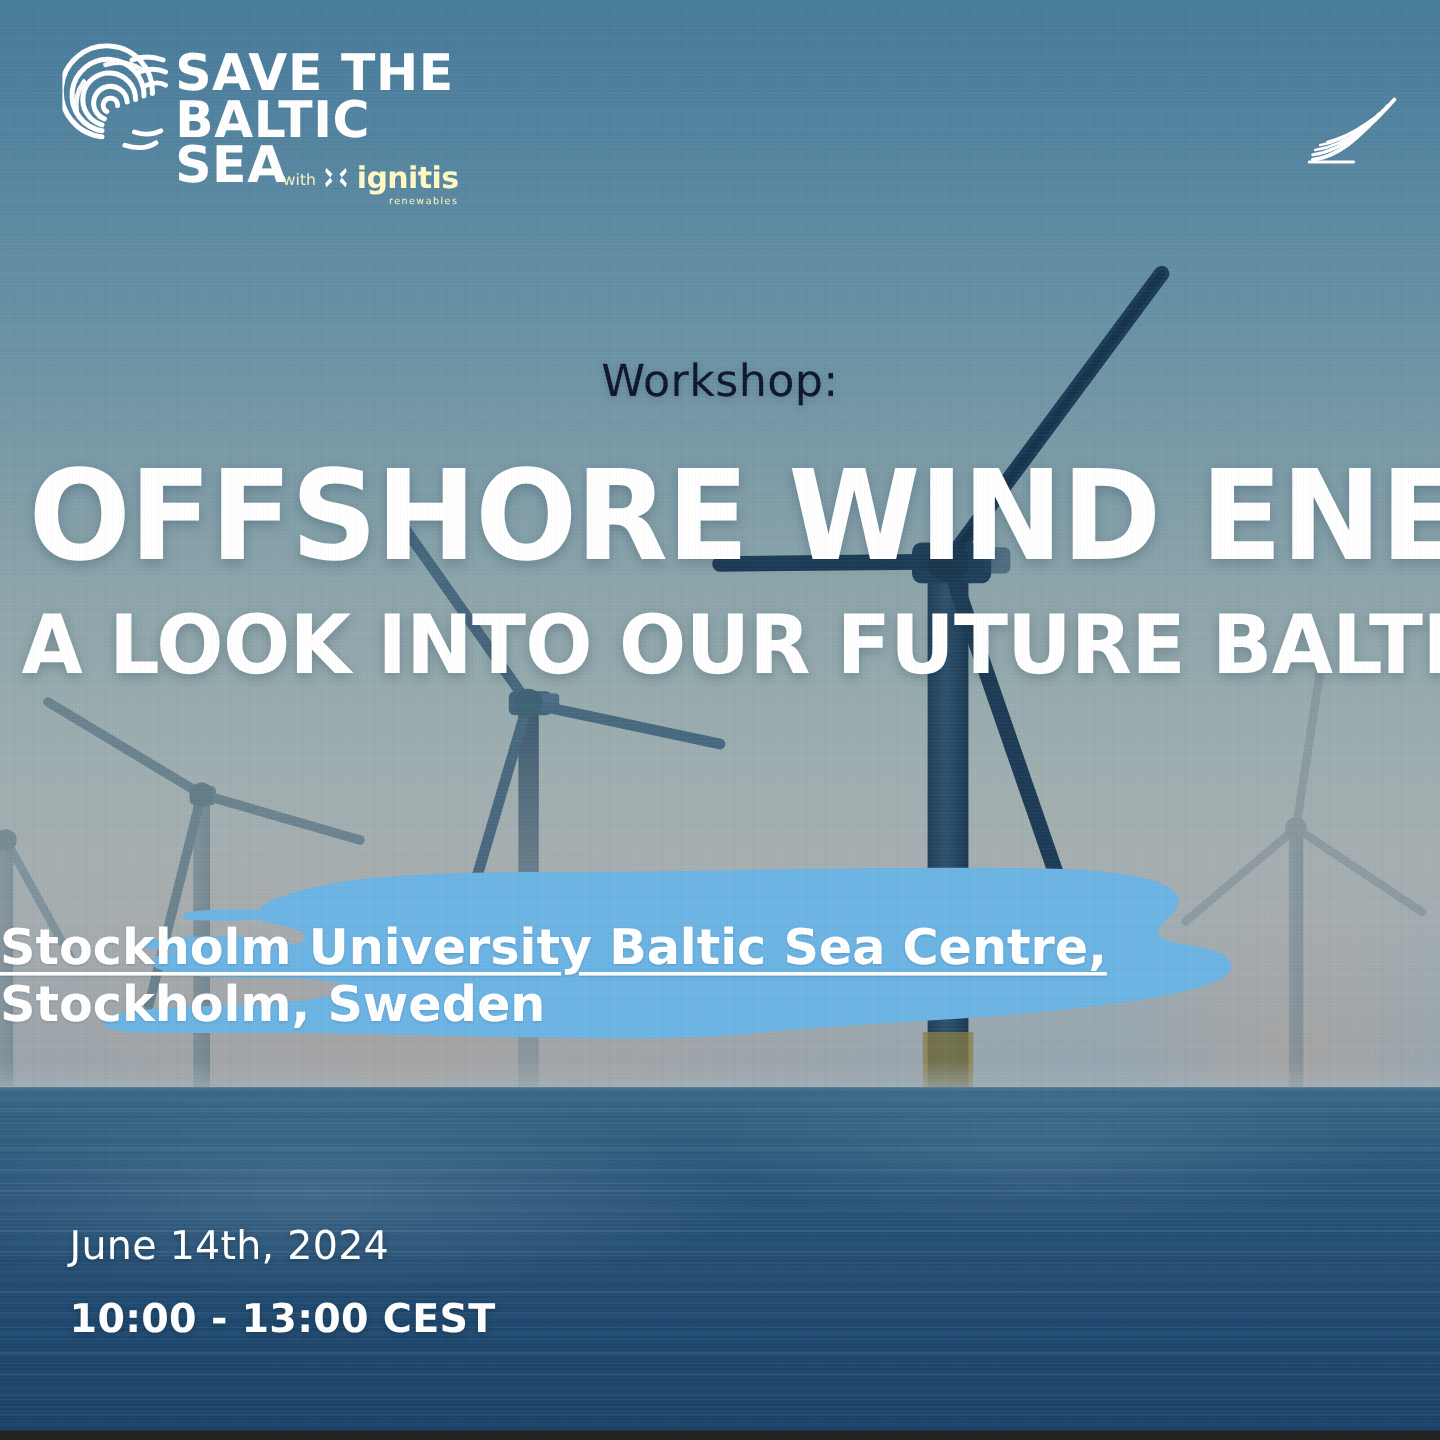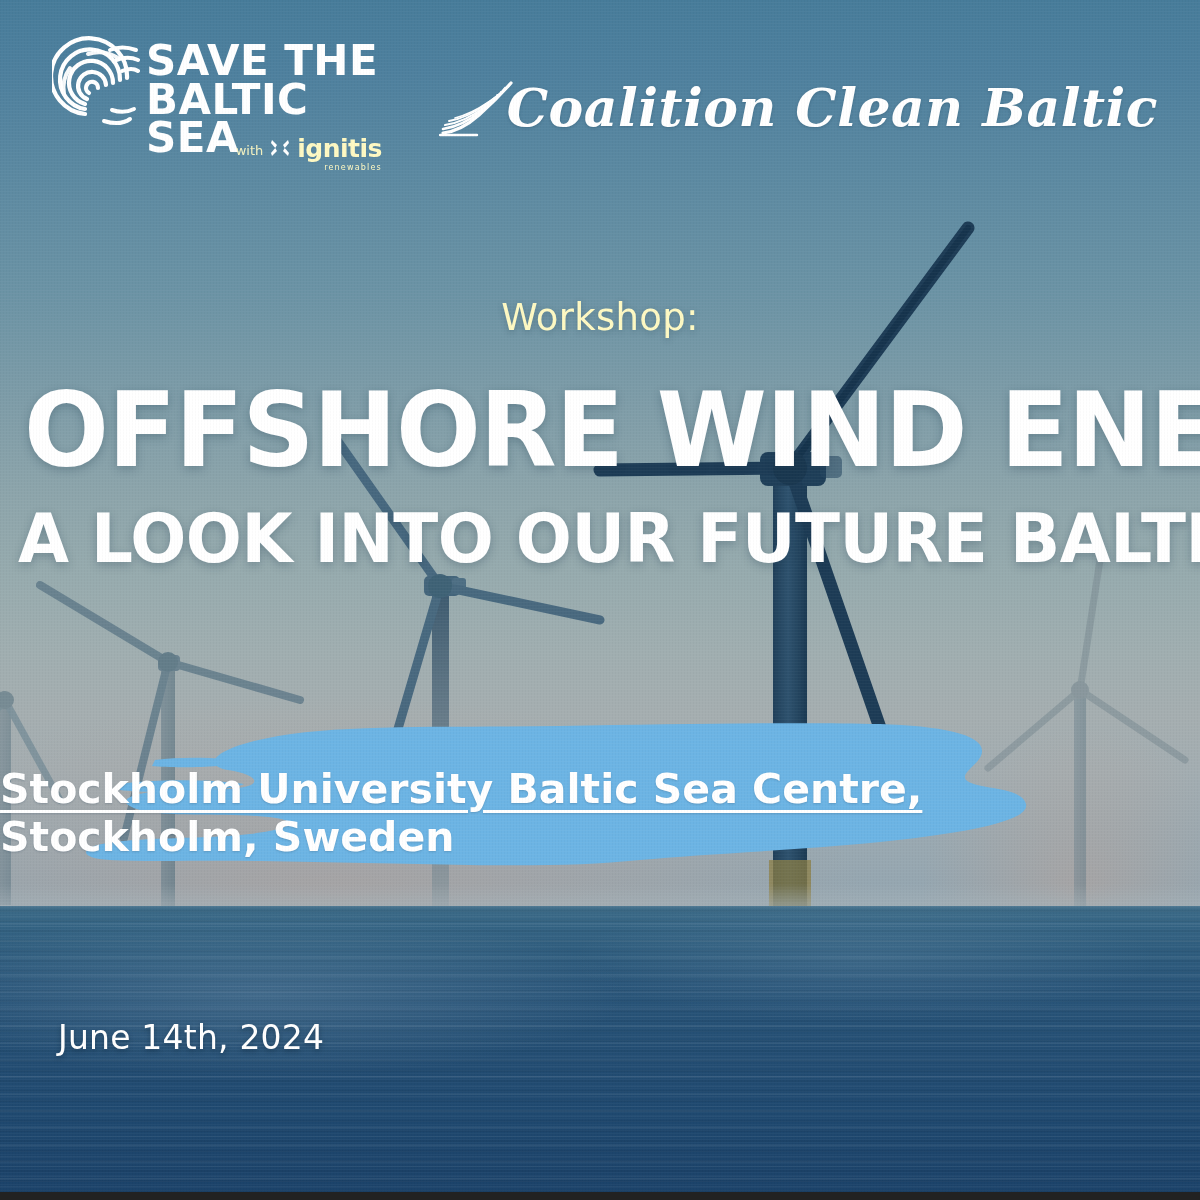--- a/index.html
+++ b/index.html
@@ -102,21 +102,21 @@
   }
   .ccb-text{
     color:#fff;font-family:"DejaVu Serif","Liberation Serif",serif;
     font-style:italic;font-weight:bold;font-size:52px;letter-spacing:.5px;
     text-shadow:0 1px 3px rgba(20,50,70,.25);
   }
 
   
   .kicker{
     position:absolute;left:0;top:296px;width:1200px;text-align:center;
-    color:#fef9c3;font-size:37px;font-weight:400;letter-spacing:.3px;
+    color:#0f172a;font-size:37px;font-weight:400;letter-spacing:.3px;
     text-shadow:0 2px 6px rgba(25,55,75,.30);
   }
   .title1{
     position:absolute;left:0;top:378px;width:1200px;text-align:center;
     color:#fff;font-weight:bold;font-size:104px;line-height:1;
     letter-spacing:-1px;
     transform:scaleX(.96);transform-origin:50% 50%;
     text-shadow:0 3px 10px rgba(25,55,75,.28);
     white-space:nowrap;
   }
@@ -285,21 +285,20 @@
     <svg width="78" height="62" viewBox="0 0 78 62" style="margin-right:-10px;margin-top:6px;">
       <g stroke="#ffffff" fill="none" stroke-linecap="round">
         <path d="M4 54 Q22 52 40 36 T72 4" stroke-width="3.2"></path>
         <path d="M4 50 Q24 47 42 32 T70 6" stroke-width="2.6"></path>
         <path d="M6 46 Q26 43 44 29 T66 9" stroke-width="2.2"></path>
         <path d="M10 42 Q28 39 46 26 T62 13" stroke-width="1.9"></path>
         <path d="M16 39 Q32 35 48 24 T58 16" stroke-width="1.6"></path>
         <path d="M1 56 L38 56" stroke-width="2.4"></path>
       </g>
     </svg>
-    <span class="ccb-text">Coalition Clean Baltic</span>
   </div>
 
   <div class="kicker">Workshop:</div>
   <div class="title1">OFFSHORE WIND ENERGY</div>
   <div class="title2">A LOOK INTO OUR FUTURE BALTIC SEA</div>
 
   <svg class="highlight-wrap" viewBox="0 0 1200 190" width="1200" height="190" preserveAspectRatio="none">
     <path fill="#6cb4e4" d="
       M232,48
       C300,22 420,28 560,26
@@ -324,16 +323,17 @@
     <path fill="#6cb4e4" d="M155,60 C185,56 230,58 246,62 C226,68 170,68 152,66 Z"></path>
   </svg>
 
   <div class="venue">
     <span class="l1">Stockholm University Baltic Sea Centre,</span>
     <span class="l2">Stockholm, Sweden</span>
   </div>
 
   <div class="datetime">
     <span class="d">June 14th, 2024</span>
+    <span class="t">10:00 - 13:00 CEST</span>
   </div>
 
   <div class="grain"></div>
 </div>
 
 </body></html>

